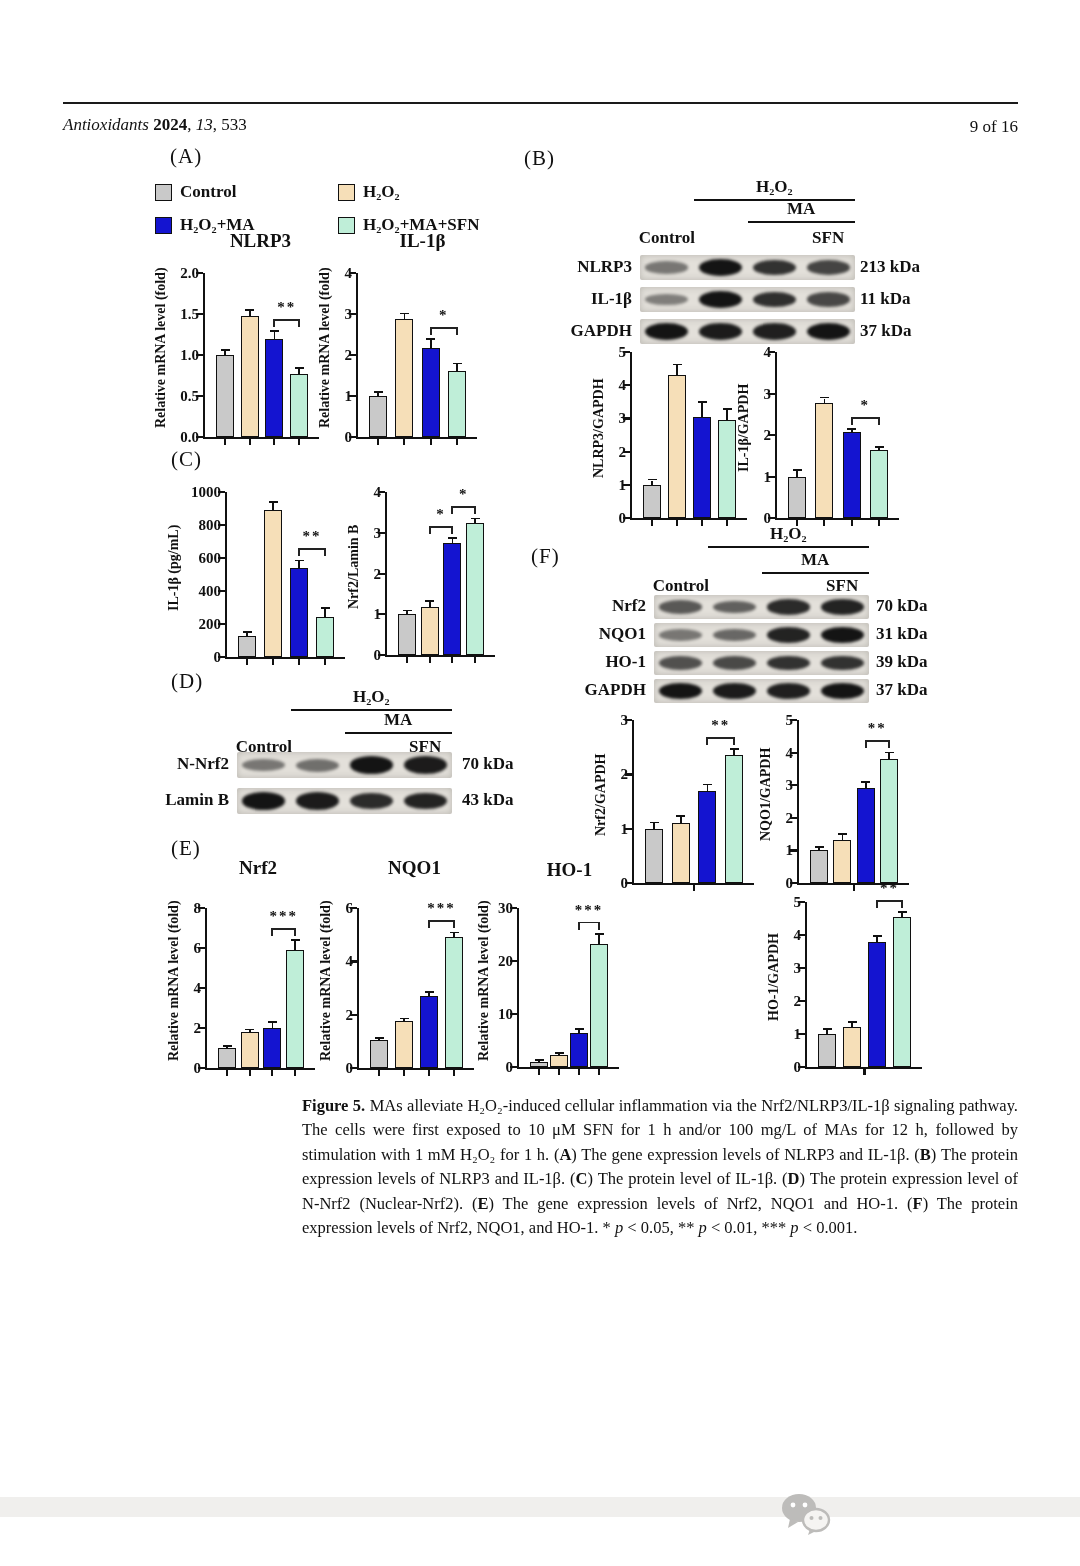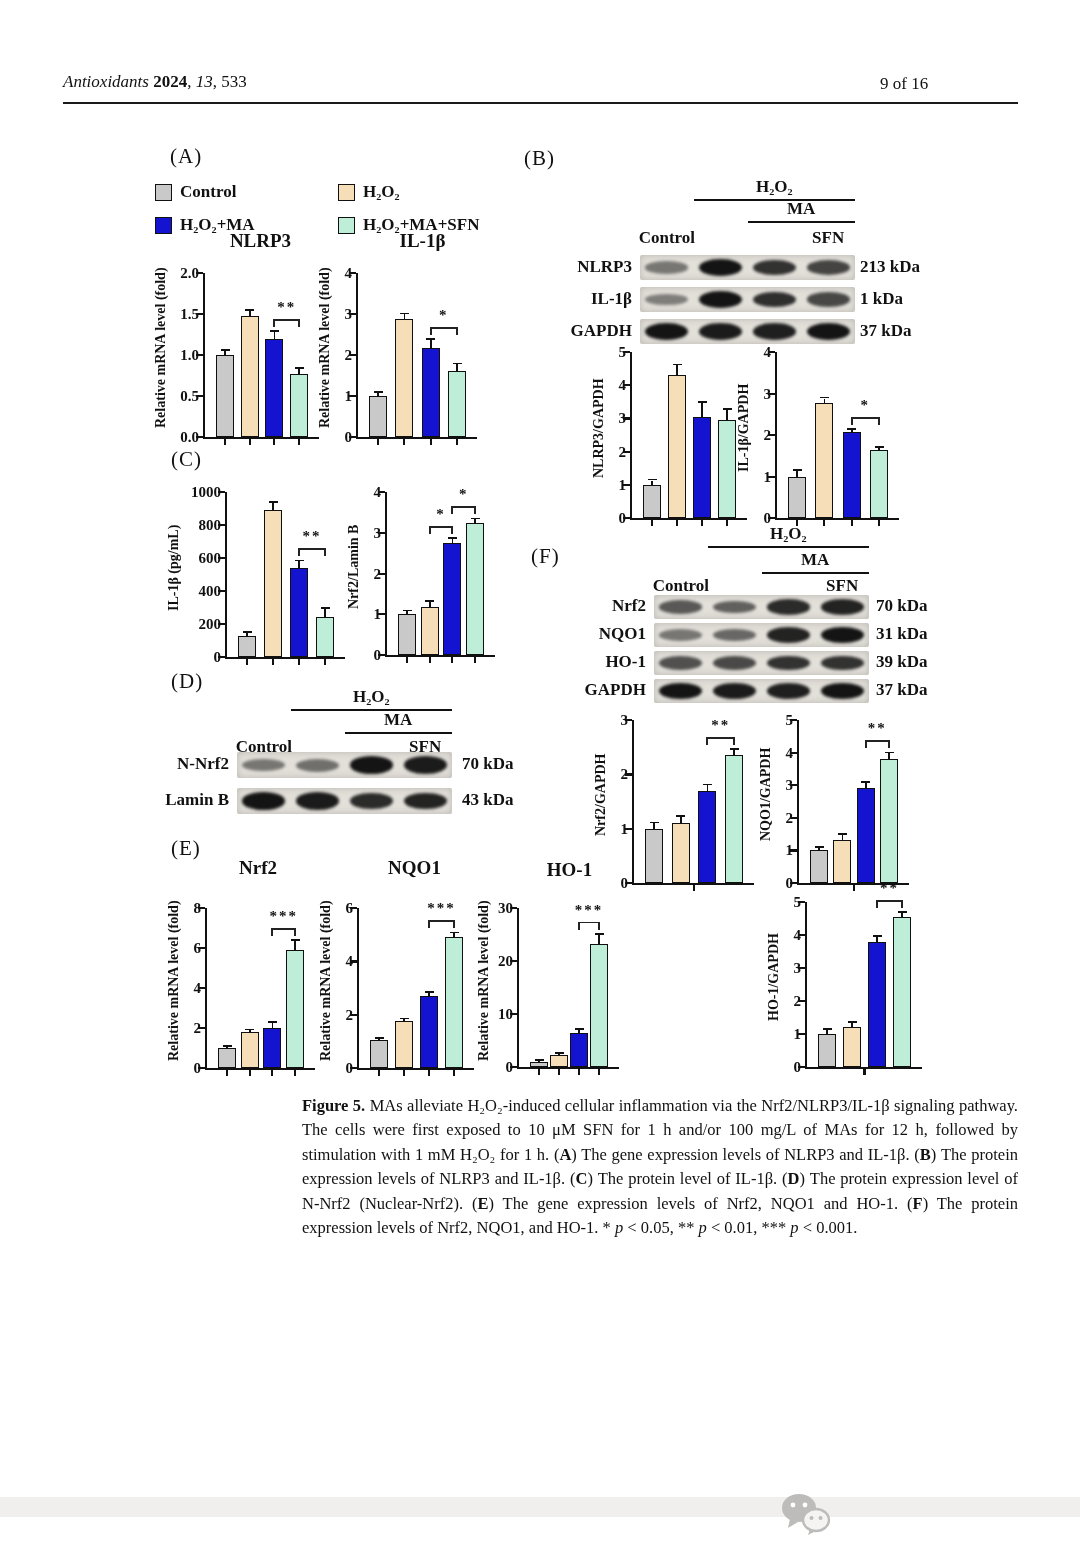--- a/index.html
+++ b/index.html
@@ -1,18 +1,18 @@
 <!DOCTYPE html>
 <html><head>
 <meta charset="utf-8">
 <style>
   html,body{margin:0;padding:0;}
   body{width:1080px;height:1566px;position:relative;background:#ffffff;
        font-family:"Liberation Serif",serif;color:#111;overflow:hidden;}
-  .abs{position:absolute;}
+  .abs{position:absolute;margin-top:43px;}
   .hdr{font-size:17px;}
   .hdr .b{font-weight:bold}
   .hdr .i{font-style:italic}
   .rule{position:absolute;background:#1a1a1a;height:1.6px;}
   .panel-letter{position:absolute;font-size:21px;letter-spacing:1px;}
   .legend-item{position:absolute;display:flex;align-items:center;gap:8px;
                font-weight:bold;font-size:17px;}
   .swatch{width:15px;height:15px;border:1.7px solid #111;flex:0 0 auto;}
   .chart-title{position:absolute;font-weight:bold;font-size:19px;text-align:center;}
   .chart{position:absolute;}
@@ -44,21 +44,21 @@
   .caption .b{font-weight:bold}
   .caption .i{font-style:italic}
   .wm-band{position:absolute;background:#f0efed;}
   .watermark{position:absolute;display:flex;align-items:center;gap:14px;
              font-family:"Liberation Sans",sans-serif;font-size:31px;color:#c4c3c1;}
 </style>
 </head>
 <body>
 
 <div class="abs hdr" style="left:63px;top:72px;"><span class="i">Antioxidants </span><span class="b">2024</span><span>, </span><span class="i">13</span><span>, 533</span></div>
-<div class="abs hdr" style="left:880px;top:74px;width:138px;text-align:left;">9 of 16</div>
+<div class="abs hdr" style="left:880px;top:74px;width:138px;text-align:right;">9 of 16</div>
 <div class="rule" style="left:63px;top:102px;width:955px;"></div>
 
 <div class="panel-letter" style="left:170px;top:144px;">(A)</div>
 <div class="panel-letter" style="left:524px;top:146px;">(B)</div>
 <div class="panel-letter" style="left:171px;top:447px;">(C)</div>
 <div class="panel-letter" style="left:171px;top:669px;">(D)</div>
 <div class="panel-letter" style="left:171px;top:836px;">(E)</div>
 <div class="panel-letter" style="left:531px;top:544px;">(F)</div>
 
 <div class="legend-item" style="left:155px;top:182px;">
@@ -174,21 +174,21 @@
       <div class="bband" style="left: 166.625px; top: 5.2px; width: 43px; height: 14.6px; opacity: 0.76;"></div>
     </div>
     <div class="bkda" style="left: 332px; top: 84.5px;">213 kDa</div>
     <div class="brlab" style="left: 0px; width: 104px; top: 116.5px;">IL-1β</div>
     <div class="bstrip" style="left: 112px; top: 115px; width: 215px; height: 25px;">
       <div class="bband" style="left: 5.375px; top: 6.625px; width: 43px; height: 11.75px; opacity: 0.475;"></div>
       <div class="bband" style="left: 59.125px; top: 4px; width: 43px; height: 17px; opacity: 1;"></div>
       <div class="bband" style="left: 112.875px; top: 4.675px; width: 43px; height: 15.65px; opacity: 0.865;"></div>
       <div class="bband" style="left: 166.625px; top: 5.275px; width: 43px; height: 14.45px; opacity: 0.745;"></div>
     </div>
-    <div class="bkda" style="left: 332px; top: 116.5px;">1 kDa</div>
+    <div class="bkda" style="left: 332px; top: 116.5px;">11 kDa</div>
     <div class="brlab" style="left: 0px; width: 104px; top: 148.5px;">GAPDH</div>
     <div class="bstrip" style="left: 112px; top: 147px; width: 215px; height: 25px;">
       <div class="bband" style="left: 5.375px; top: 4px; width: 43px; height: 17px; opacity: 1;"></div>
       <div class="bband" style="left: 59.125px; top: 4.1875px; width: 43px; height: 16.625px; opacity: 0.9625;"></div>
       <div class="bband" style="left: 112.875px; top: 4.3px; width: 43px; height: 16.4px; opacity: 0.94;"></div>
       <div class="bband" style="left: 166.625px; top: 4px; width: 43px; height: 17px; opacity: 1;"></div>
     </div>
     <div class="bkda" style="left: 332px; top: 148.5px;">37 kDa</div>
   </div>
 <div class="chart" style="left:588px;top:338px;width:159px;height:202px;">

